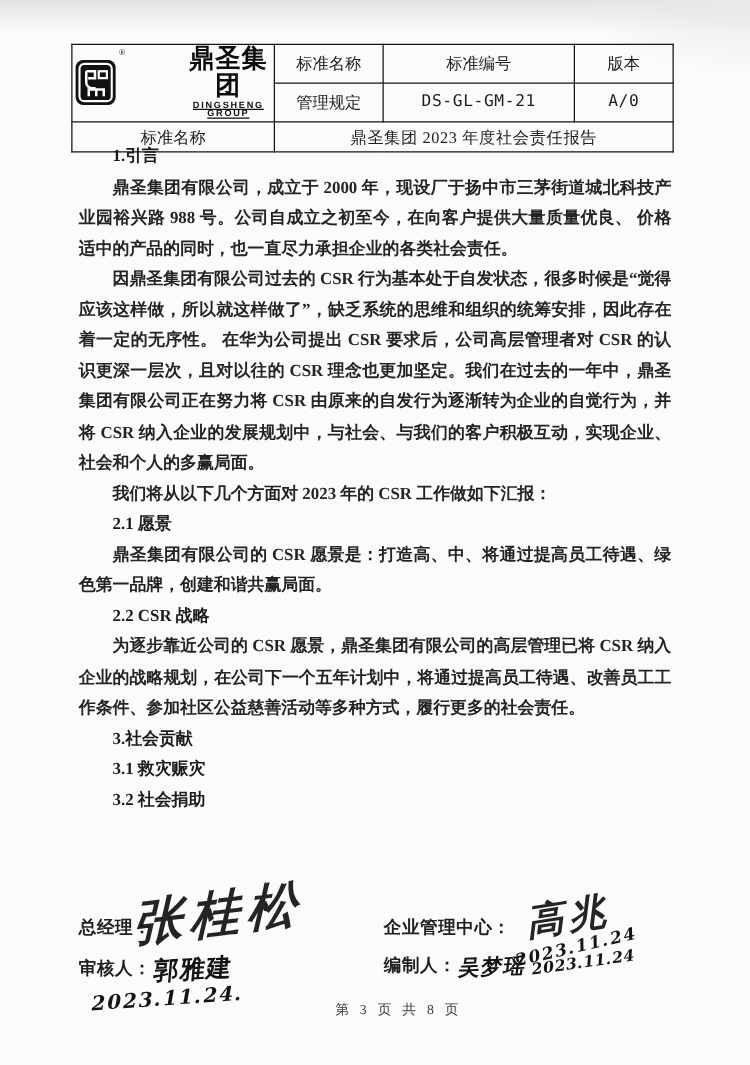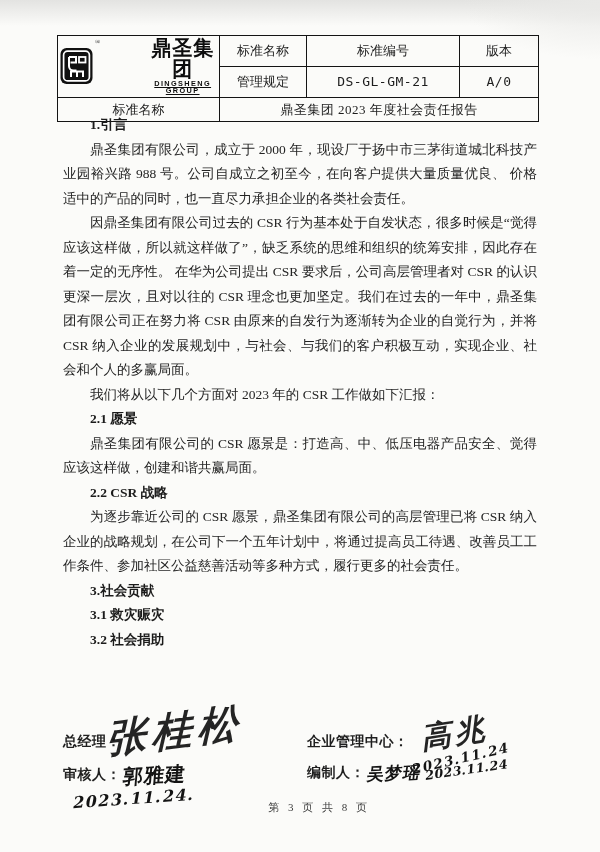--- a/index.html
+++ b/index.html
@@ -56,21 +56,21 @@
     font-size:7.3px;font-weight:bold;letter-spacing:1.4px;color:#0d0d0d;margin-top:2px;text-decoration:underline;
   }
   .std-name-val{font-size:13.5px;letter-spacing:.5px;}
 
   
   .body-text{
     position:absolute;left:63px;top:113px;width:474px;
     font-size:13.5px;line-height:24.5px;text-align:justify;
     color:#242424;
   }
-  .sec{margin:0;text-indent:2em;}
+  .sec{margin:0;text-indent:2em;font-weight:bold;}
   .sec-h{font-weight:bold;color:#1b1b1b;}
 
   
   .sig-area{position:absolute;left:63px;top:733px;width:478px;font-size:14px;color:#1f1f1f;}
   .sig-row{display:flex;align-items:flex-start;}
   .sig-row + .sig-row{margin-top:11px;}
   .sig-cell{position:relative;}
   .sig-cell.l{width:244px;}
   .sig-cell.r{width:234px;}
   .lbl{font-weight:bold;letter-spacing:.5px;white-space:nowrap;}
@@ -157,21 +157,21 @@
     </tr>
   </tbody>
     </table>
 
   <div class="body-text">
     <div class="sec sec-h">1.引言</div>
     <div class="sec sec-p">鼎圣集团有限公司，成立于 2000 年，现设厂于扬中市三茅街道城北科技产业园裕兴路 988 号。公司自成立之初至今，在向客户提供大量质量优良、 价格适中的产品的同时，也一直尽力承担企业的各类社会责任。</div>
     <div class="sec sec-p">因鼎圣集团有限公司过去的 CSR 行为基本处于自发状态，很多时候是“觉得应该这样做，所以就这样做了”，缺乏系统的思维和组织的统筹安排，因此存在着一定的无序性。 在华为公司提出 CSR 要求后，公司高层管理者对 CSR 的认识更深一层次，且对以往的 CSR 理念也更加坚定。我们在过去的一年中，鼎圣集团有限公司正在努力将 CSR 由原来的自发行为逐渐转为企业的自觉行为，并将 CSR 纳入企业的发展规划中，与社会、与我们的客户积极互动，实现企业、社会和个人的多赢局面。</div>
     <div class="sec sec-p">我们将从以下几个方面对 2023 年的 CSR 工作做如下汇报：</div>
     <div class="sec sec-h">2.1 愿景</div>
-    <div class="sec sec-p">鼎圣集团有限公司的 CSR 愿景是：打造高、中、低压电器产品安全、觉得应该这样做，创建和谐共赢局面。</div>
+    <div class="sec sec-p">鼎圣集团有限公司的 CSR 愿景是：打造高、中、将通过提高员工待遇、绿色第一品牌，创建和谐共赢局面。</div>
     <div class="sec sec-h">2.2 CSR 战略</div>
     <div class="sec sec-p">为逐步靠近公司的 CSR 愿景，鼎圣集团有限公司的高层管理已将 CSR 纳入企业的战略规划，在公司下一个五年计划中，将通过提高员工待遇、改善员工工作条件、参加社区公益慈善活动等多种方式，履行更多的社会责任。</div>
     <div class="sec sec-h">3.社会贡献</div>
     <div class="sec sec-h">3.1 救灾赈灾</div>
     <div class="sec sec-h">3.2 社会捐助</div>
   </div>
 
   <div class="sig-area">
     <div class="sig-row">
       <div class="sig-cell l">

